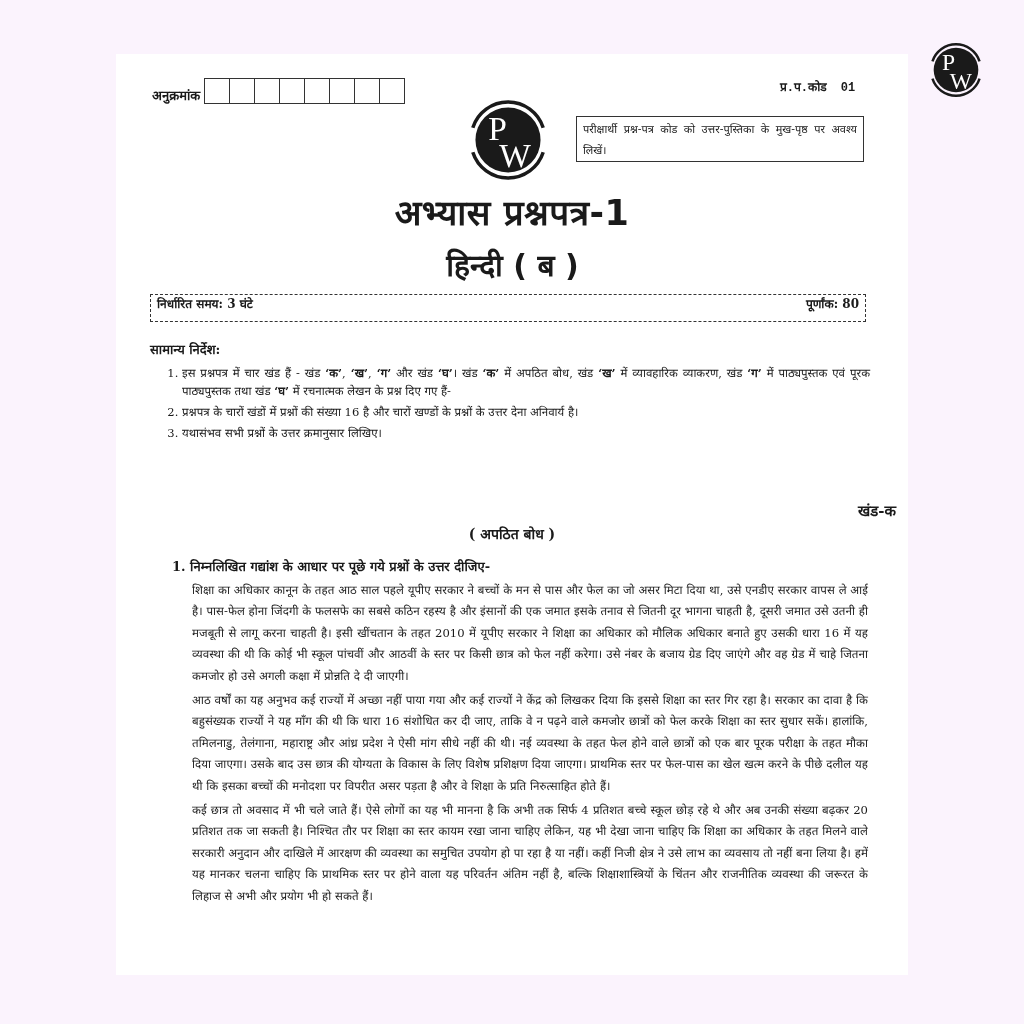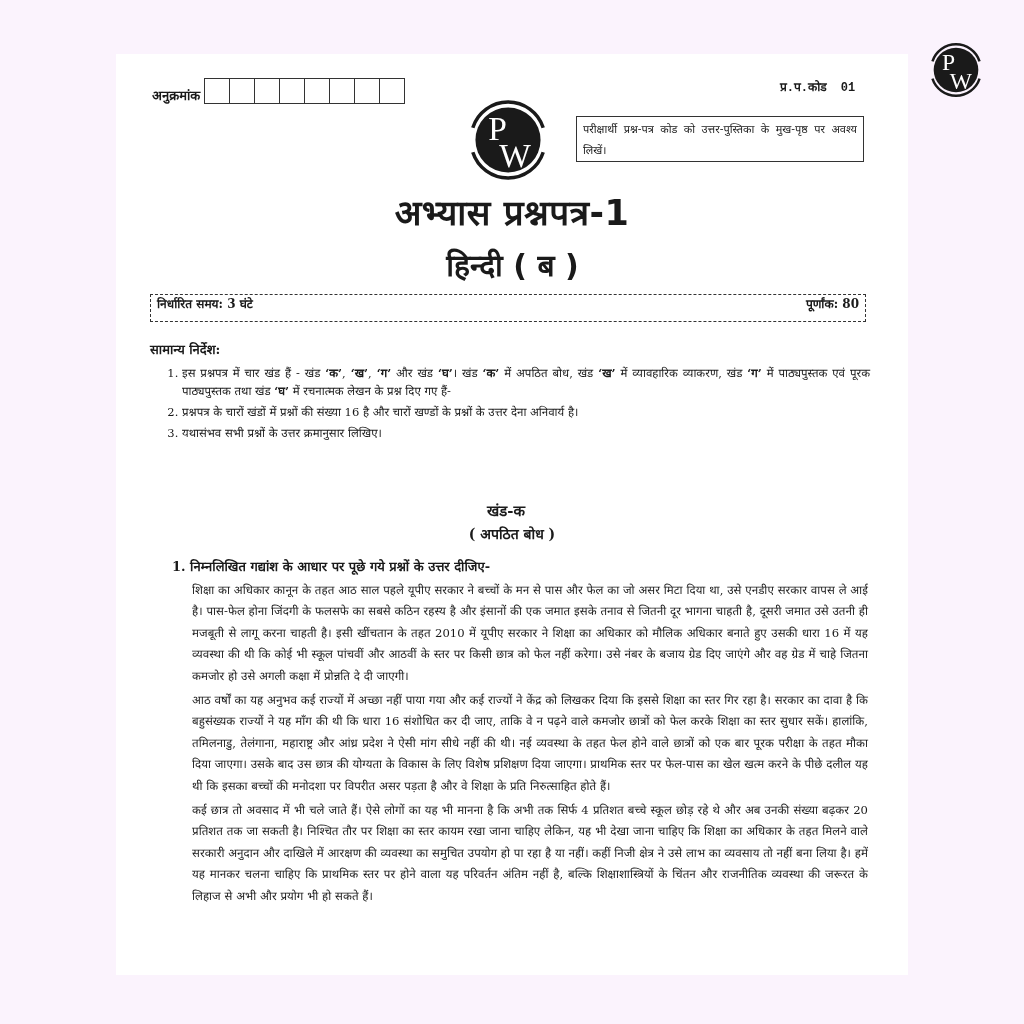--- a/index.html
+++ b/index.html
@@ -52,21 +52,21 @@
     padding:0 6px; font-size:12px; font-weight:bold;
   }
 
   .instructions { position:absolute; left:34px; top:286px; width:720px; }
   .instr-heading { font-size:13px; font-weight:bold; margin-bottom:6px; }
   .instr-list { margin:0; padding:0 0 0 32px; font-size:11.5px; line-height:18px; }
   .instr-list li { margin-bottom:3px; text-align:justify; }
   .instr-list b { font-weight:bold; }
 
   .section-title {
-    position:absolute; left:0; right:12px; top:446px; text-align:center;
+    position:absolute; left:0; right:12px; top:446px; text-align:right;
     font-size:15px; font-weight:bold;
   }
   .section-sub {
     position:absolute; left:0; right:0; top:470px; text-align:center;
     font-size:14px; font-weight:bold;
   }
   .question {
     position:absolute; left:56px; top:503px; font-size:13px; font-weight:bold;
   }
   .passage { position:absolute; left:76px; top:526px; width:676px; }

